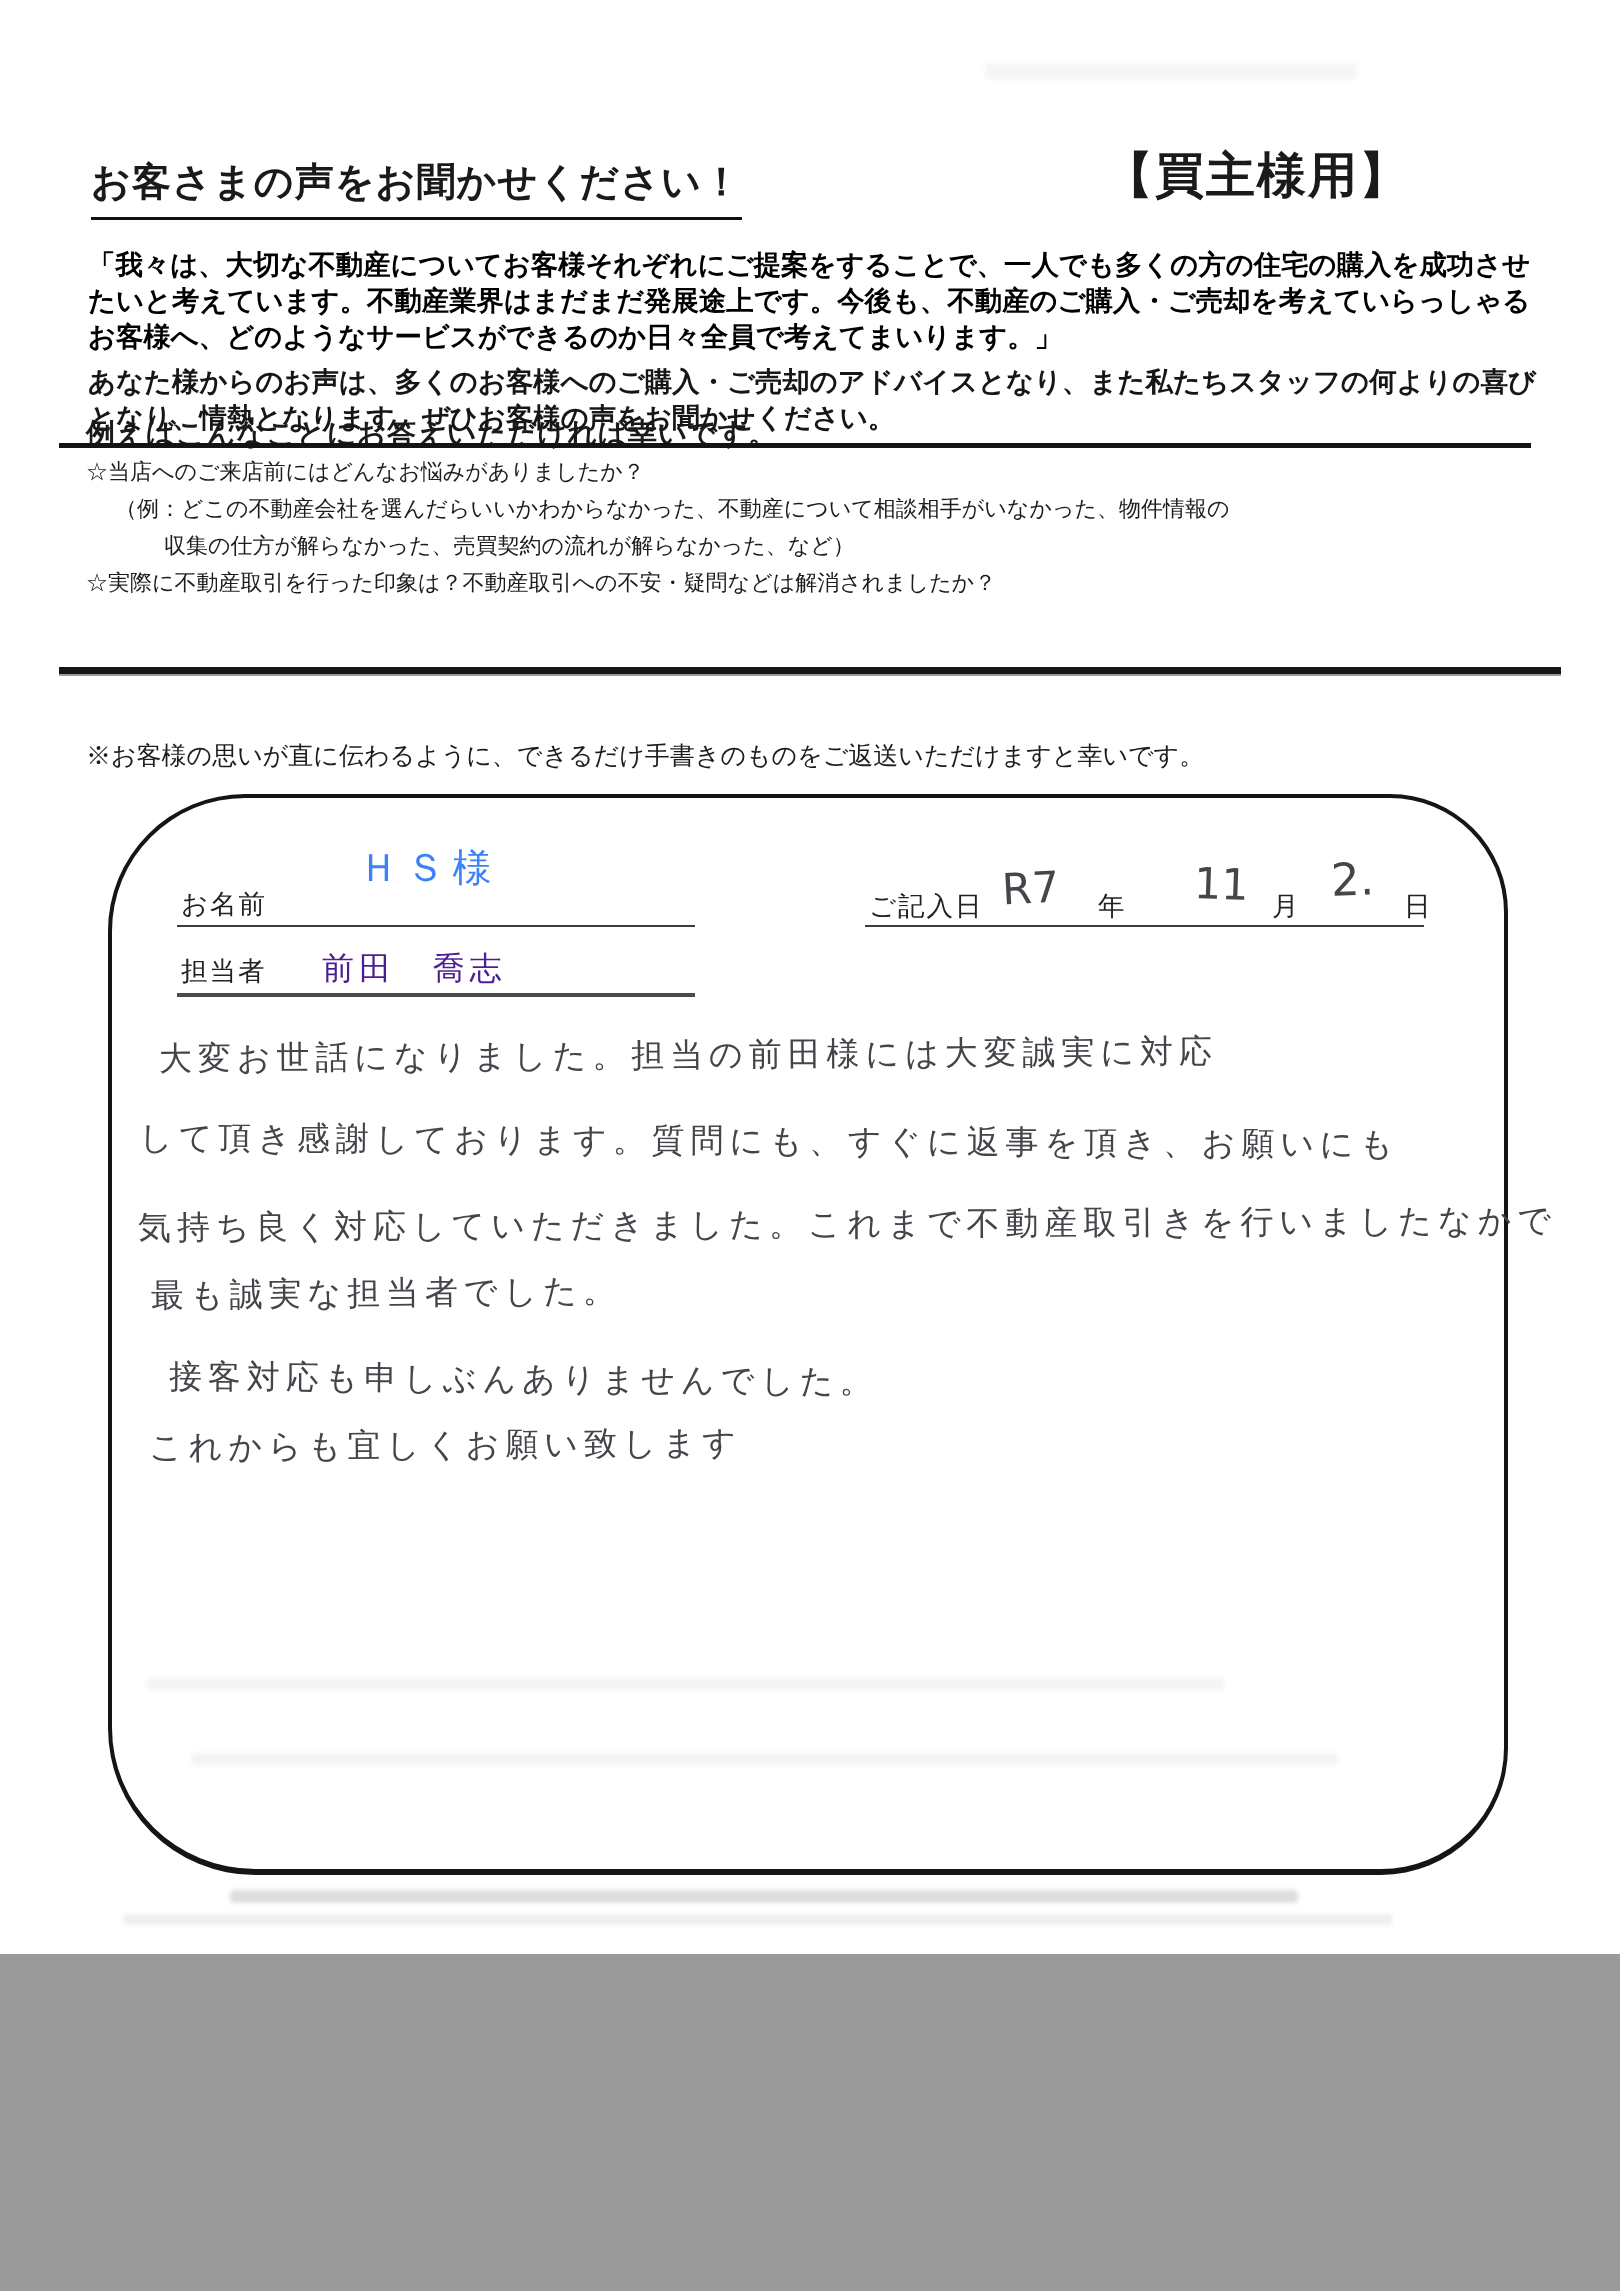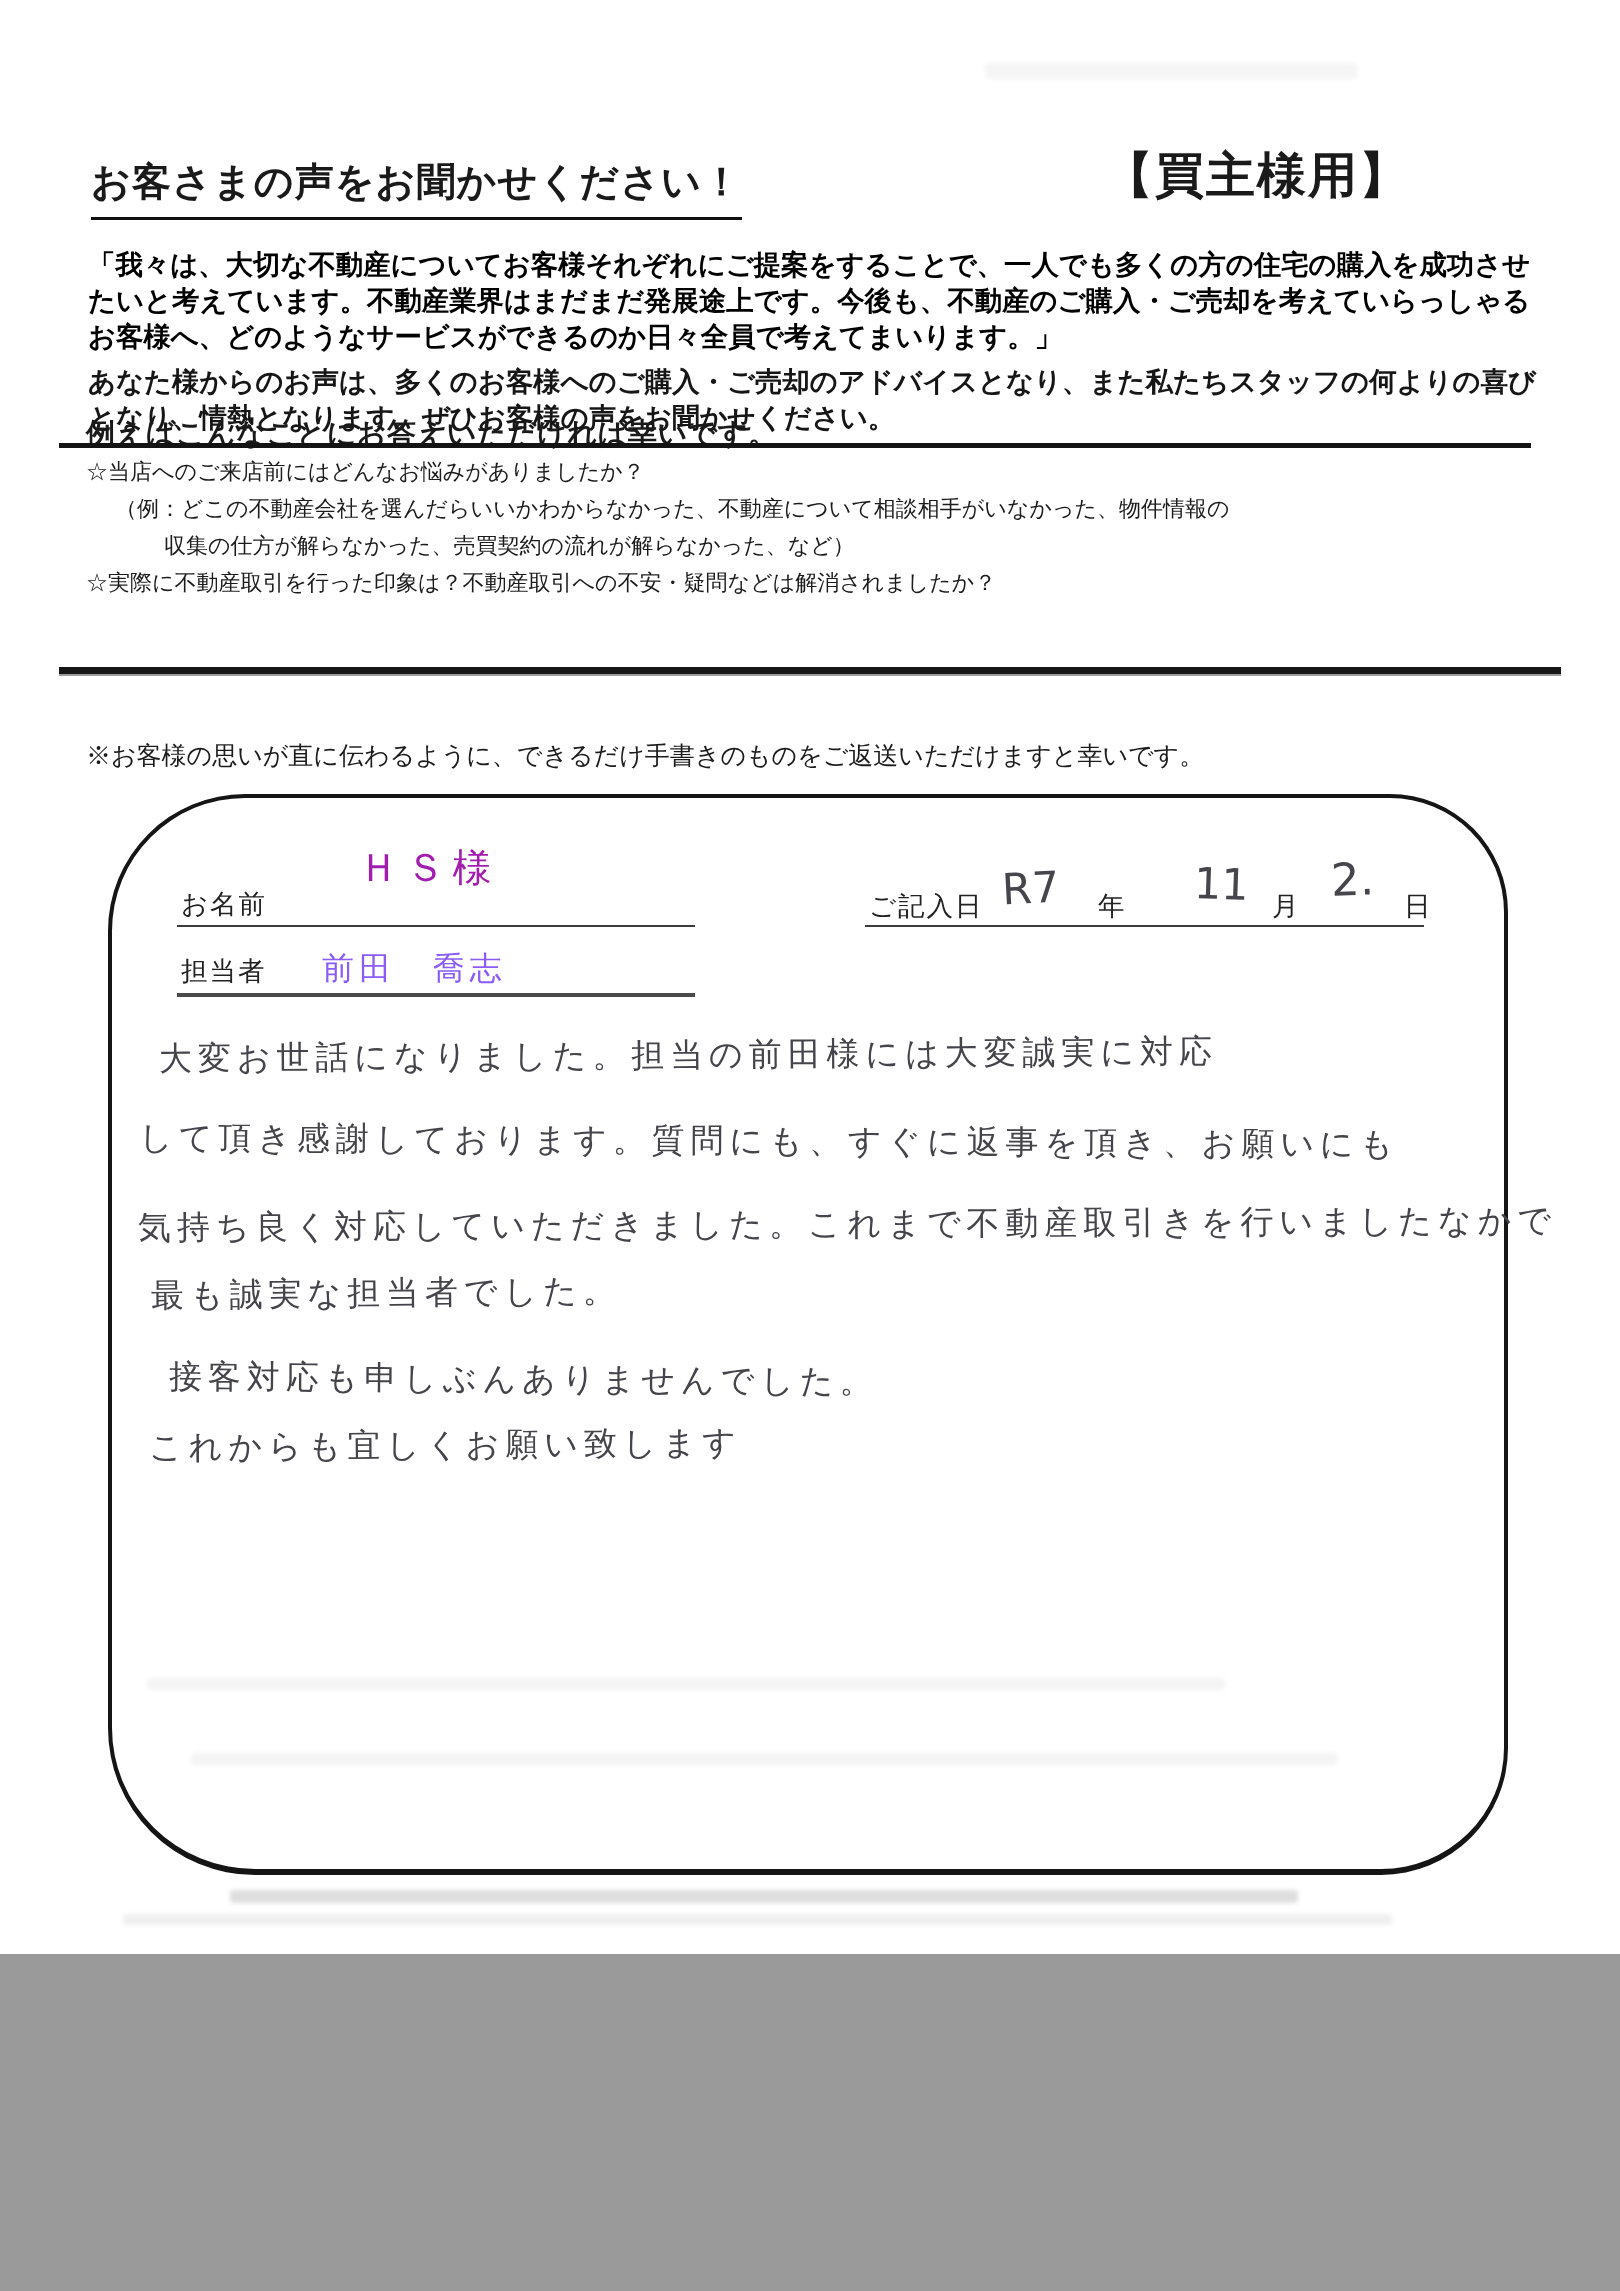--- a/index.html
+++ b/index.html
@@ -69,37 +69,37 @@
     box-sizing:border-box;
   }
   .fb{position:absolute;}
   .field-label{font-size:26.5px;font-weight:500;color:#222;letter-spacing:2px;text-align:right;}
   .u-line{position:absolute;background:#3c3c3c;}
   .name-label{left:69px;top:88px;}
   .name-line{left:65px;top:127px;width:518px;height:2px;}
   .name-value{
     left:247px;top:43px;
     font-family:"DejaVu Serif","Liberation Serif",serif;
-    font-size:39px;letter-spacing:7.8px;color:#a21caf;
+    font-size:39px;letter-spacing:7.8px;color:#3b82f6;
   }
   .date-label{left:757px;top:90px;}
   .date-line{left:753px;top:127px;width:559px;height:2px;}
   .hand{color:#45454b;font-family:"DejaVu Sans",sans-serif;}
   .date-year{left:890px;top:65px;font-size:43px;transform:rotate(-3deg);}
   .date-year-unit{left:986px;top:90px;}
   .date-month{left:1082px;top:61px;font-size:43px;transform:rotate(2deg);}
   .date-month-unit{left:1160px;top:90px;}
   .date-day{left:1219px;top:55px;font-size:45px;transform:rotate(-2deg);}
   .date-day-unit{left:1292px;top:90px;}
   .staff-label{left:69px;top:155px;}
   .staff-line{left:65px;top:195px;width:518px;height:3.9px;background:#4a4a4a;}
   .staff-value{
     left:210px;top:149px;
     font-family:"DejaVu Serif","Liberation Serif",serif;
-    font-size:32px;letter-spacing:4.9px;color:#8b5cf6;
+    font-size:32px;letter-spacing:4.9px;color:#4c1d95;
   }
   
   .msg-line{
     position:absolute;
     font-size:33px;letter-spacing:5.9px;font-weight:400;
     color:#44444a;white-space:nowrap;
   }
   .msg-line:nth-of-type(1){left:47px;top:235px;transform:rotate(-0.4deg);}
   .msg-line:nth-of-type(2){left:27.4px;top:321px;transform:rotate(0.3deg);}
   .msg-line:nth-of-type(3){left:25.5px;top:404px;transform:rotate(-0.3deg);}

